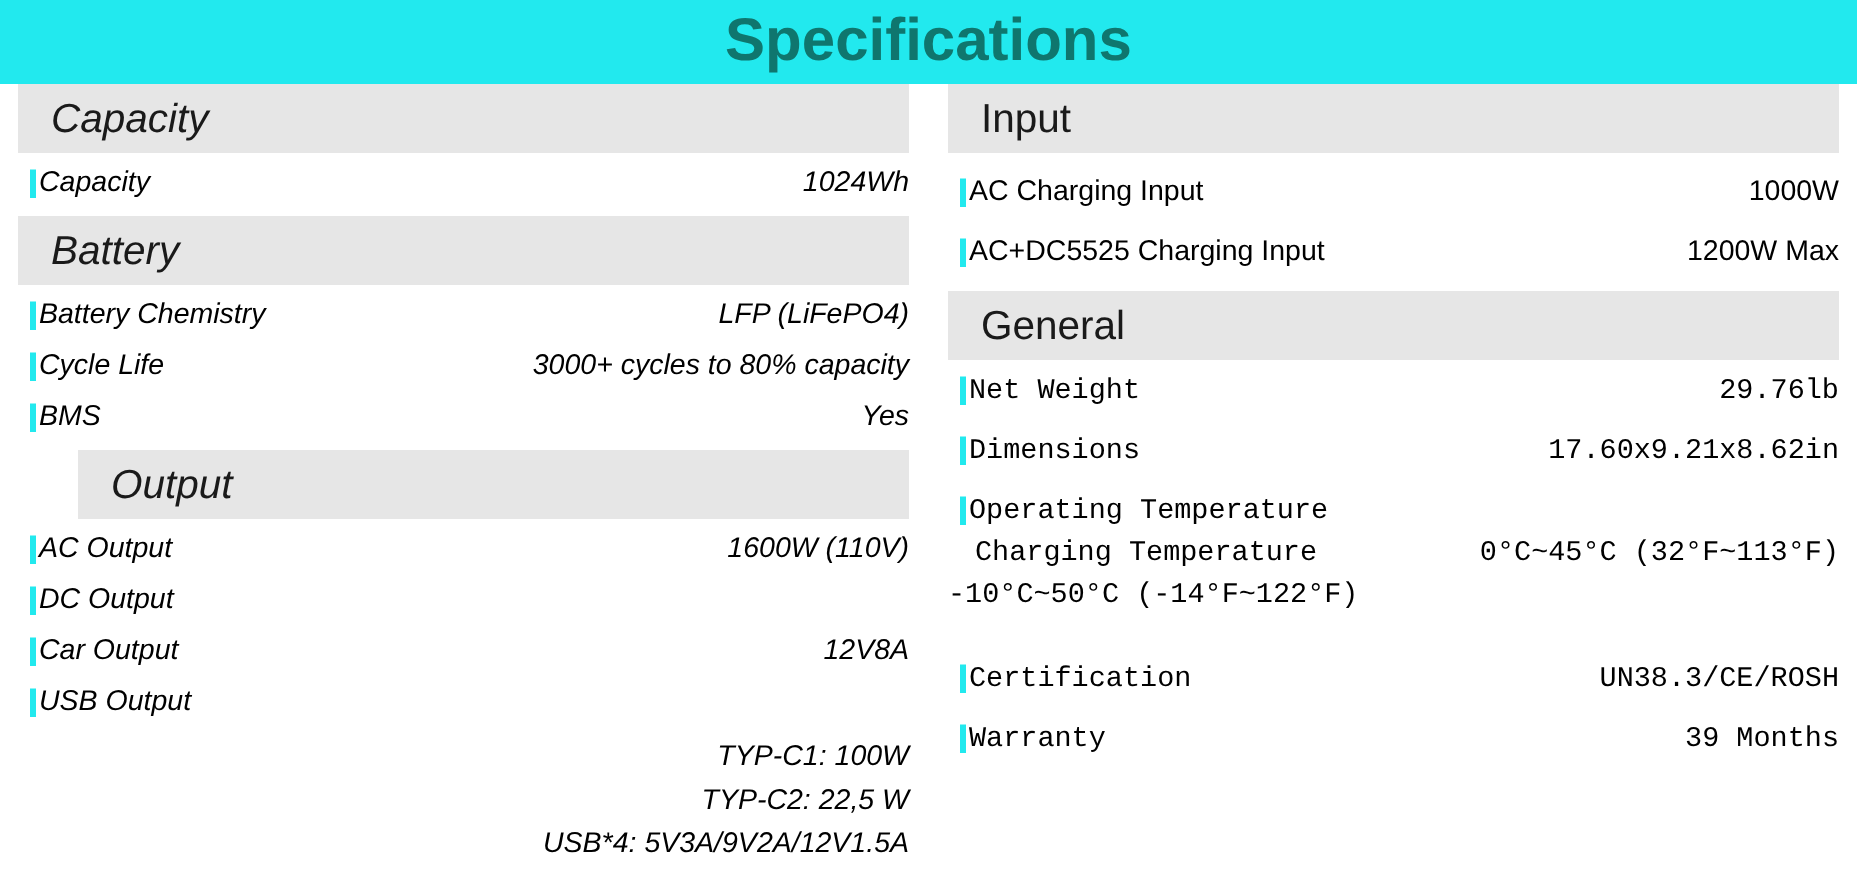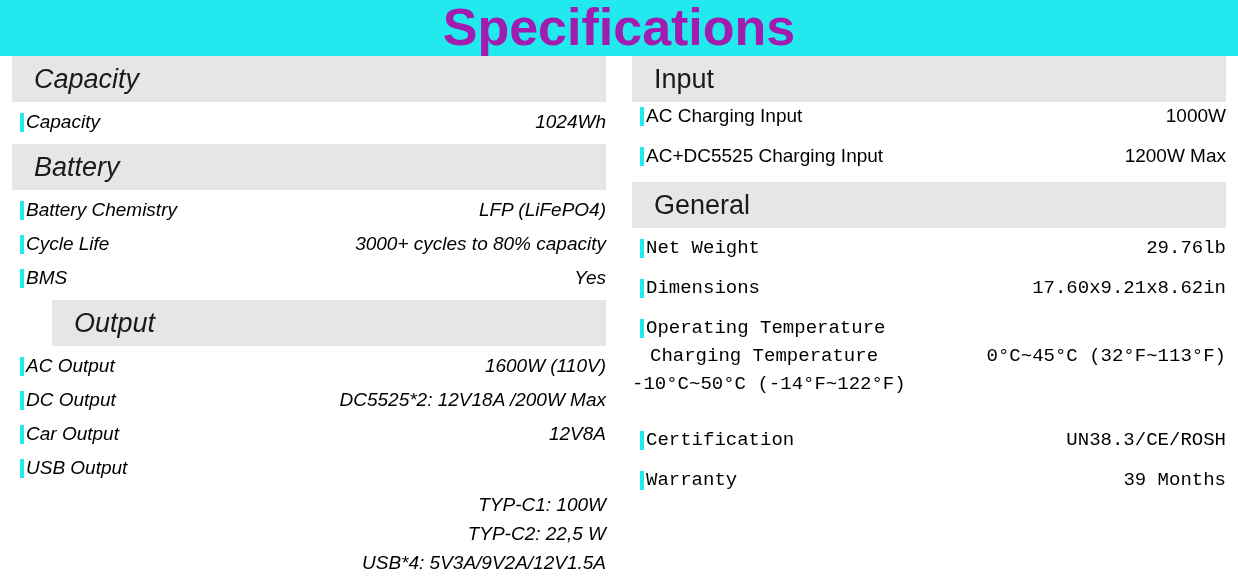--- a/index.html
+++ b/index.html
@@ -23,23 +23,23 @@
     left: 0;
     top: 0;
     width: 1238px;
     height: 56px;
     background: #22e9ee;
     display: flex;
     align-items: center;
     justify-content: center;
   }
   .title-text {
-    font-size: 52px;
+    font-size: 40px;
     font-weight: bold;
-    color: #a21caf;
+    color: #0f766e;
     letter-spacing: 0px;
     line-height: 1;
     margin-top: -2px;
   }
 
   
   .column {
     position: absolute;
     top: 56px;
   }
@@ -163,21 +163,20 @@
   </div>
   <div class="rows">
     <div class="spec-row tight">
       <span class="accent-bar"></span>
       <span class="spec-label">AC Output</span>
       <span class="spec-value">1600W (110V)</span>
     </div>
     <div class="spec-row tight">
       <span class="accent-bar"></span>
       <span class="spec-label">DC Output</span>
-      <span class="spec-value">DC5525*2: 12V18A /200W Max</span>
     </div>
     <div class="spec-row tight">
       <span class="accent-bar"></span>
       <span class="spec-label">Car Output</span>
       <span class="spec-value">12V8A</span>
     </div>
     <div class="spec-row tight">
       <span class="accent-bar"></span>
       <span class="spec-label">USB Output</span>
       <span class="spec-value multiline">TYP-C1: 100W
@@ -186,21 +185,21 @@
     </div>
   </div>
 
 </div>
 
 <div class="column right">
 
   <div class="section-header">
     <div class="section-title">Input</div>
   </div>
-  <div class="rows" style="padding-top:0;">
+  <div class="rows" style="padding-top:12px;">
     <div class="spec-row loose">
       <span class="accent-bar"></span>
       <span class="spec-label">AC Charging Input</span>
       <span class="spec-value">1000W</span>
     </div>
     <div class="spec-row loose">
       <span class="accent-bar"></span>
       <span class="spec-label">AC+DC5525 Charging Input</span>
       <span class="spec-value">1200W Max</span>
     </div>

